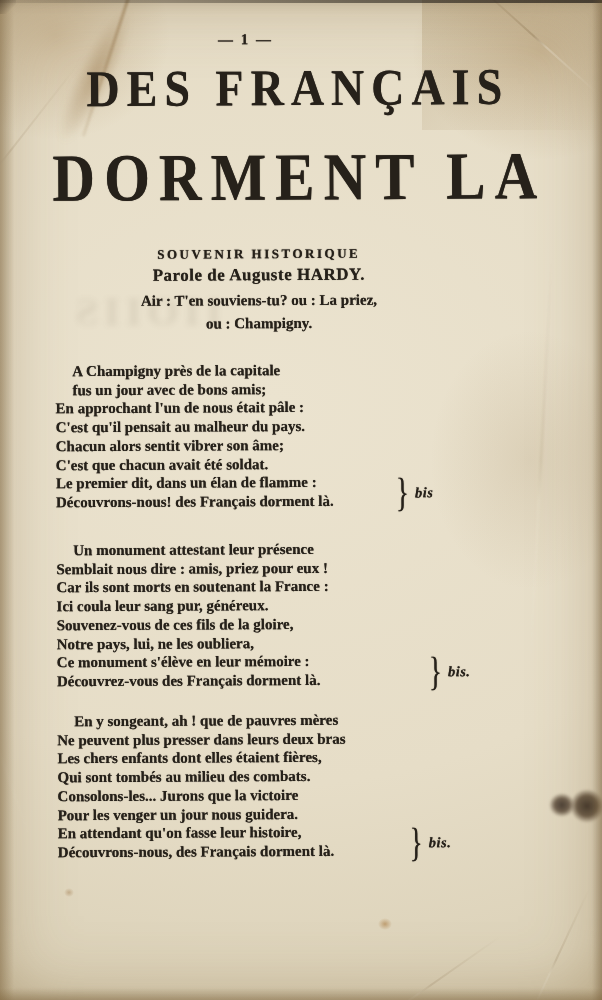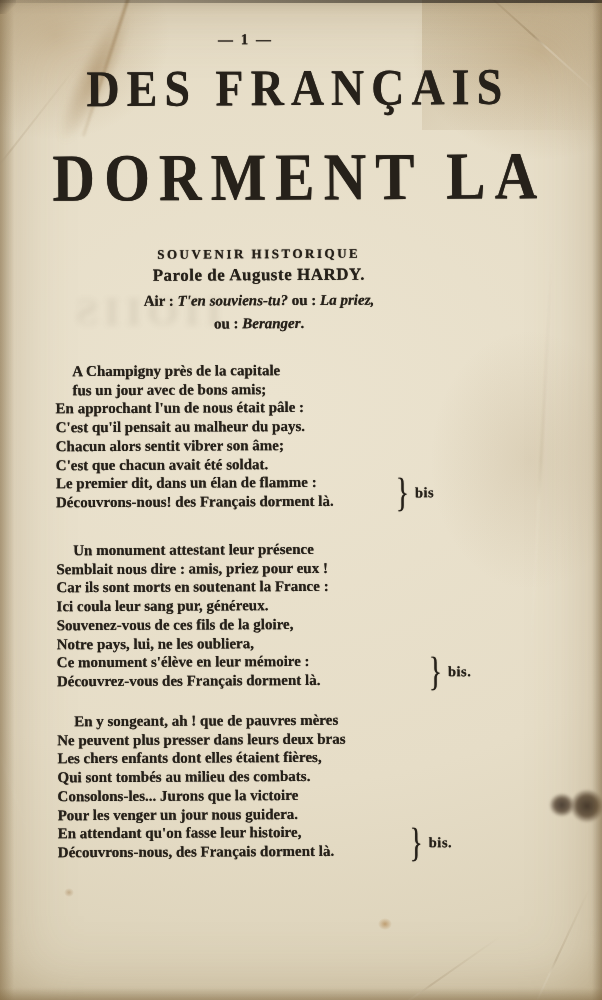--- a/index.html
+++ b/index.html
@@ -68,32 +68,32 @@
     font-size:15px;font-weight:bold;letter-spacing:2px;}
   .t1{position:absolute;top:58px;left:0;width:600px;margin:0;text-align:center;
     font-size:46px;font-weight:bold;letter-spacing:7px;transform:scaleY(1.12);transform-origin:top center;}
   .t2{position:absolute;top:138px;left:0;width:602px;margin:0;text-align:center;
     font-size:59px;font-weight:bold;letter-spacing:9px;transform:scaleY(1.14);transform-origin:top center;}
   .sub{position:absolute;top:246px;left:0;width:520px;text-align:center;
     font-size:13px;font-weight:bold;letter-spacing:2.5px;text-shadow:0 0 1px rgba(38,32,24,.9);}
   .byline{position:absolute;top:265px;left:0;width:520px;text-align:center;
     font-size:17px;font-weight:bold;letter-spacing:.5px;}
   .air{position:absolute;left:0;width:520px;text-align:center;font-size:15px;font-weight:bold;}
-  .air .it{font-style:italic;}
+  .air .it{}
   .air1{top:292px;}
   .air2{top:315px;}
   .stanza{position:absolute;left:56px;width:420px;font-size:15px;font-weight:bold;line-height:18.7px;}
   .stanza .ln{white-space:nowrap;}
   .stanza .ind{padding-left:17px;}
   .s1{top:361px;}
   .s2{top:540px;}
   .s3{top:711px;}
   .bis{position:absolute;left:340px;bottom:-3px;display:flex;align-items:center;height:40px;}
   .bis .brace{font-size:27px;font-weight:normal;transform:scaleY(1.5);display:inline-block;margin-right:6px;}
-  .bis .bislabel{font-weight:bold;font-size:14.5px;letter-spacing:.5px;}
+  .bis .bislabel{font-style:italic;font-weight:bold;font-size:14.5px;letter-spacing:.5px;}
   .s2 .bis{left:372px;}
   .s3 .bis{left:352px;}
 </style>
 </head>
 <body>
 
 <div class="page">
 
   <div class="stain s-tl"></div>
   <div class="stain s-streak"></div>
@@ -120,21 +120,21 @@
   <div class="corner-tl"></div>
 
   <div class="content">
     <div class="pageno ink">— 1 —</div>
     <h1 class="t1 ink">DES FRANÇAIS</h1>
     <h1 class="t2 ink">DORMENT LA</h1>
     <div class="sub ink">SOUVENIR HISTORIQUE</div>
     <div class="byline ink">Parole de Auguste HARDY.</div>
 
     <div class="air air1 ink"><span>Air : </span><span class="it">T'en souviens-tu?</span><span> ou : </span><span class="it">La priez,</span></div>
-    <div class="air air2 ink"><span>ou : </span><span class="it">Beranger</span><span>.</span></div>
+    <div class="air air2 ink"><span>ou : </span><span class="it">Champigny</span><span>.</span></div>
 
     <div class="stanza s1 ink">
       <div class="ln ind">A Champigny près de la capitale</div>
       <div class="ln ind">fus un jour avec de bons amis;</div>
       <div class="ln">En approchant l'un de nous était pâle :</div>
       <div class="ln">C'est qu'il pensait au malheur du pays.</div>
       <div class="ln">Chacun alors sentit vibrer son âme;</div>
       <div class="ln">C'est que chacun avait été soldat.</div>
       <div class="ln">Le premier dit, dans un élan de flamme :</div>
       <div class="ln">Découvrons-nous! des Français dorment là.</div>

